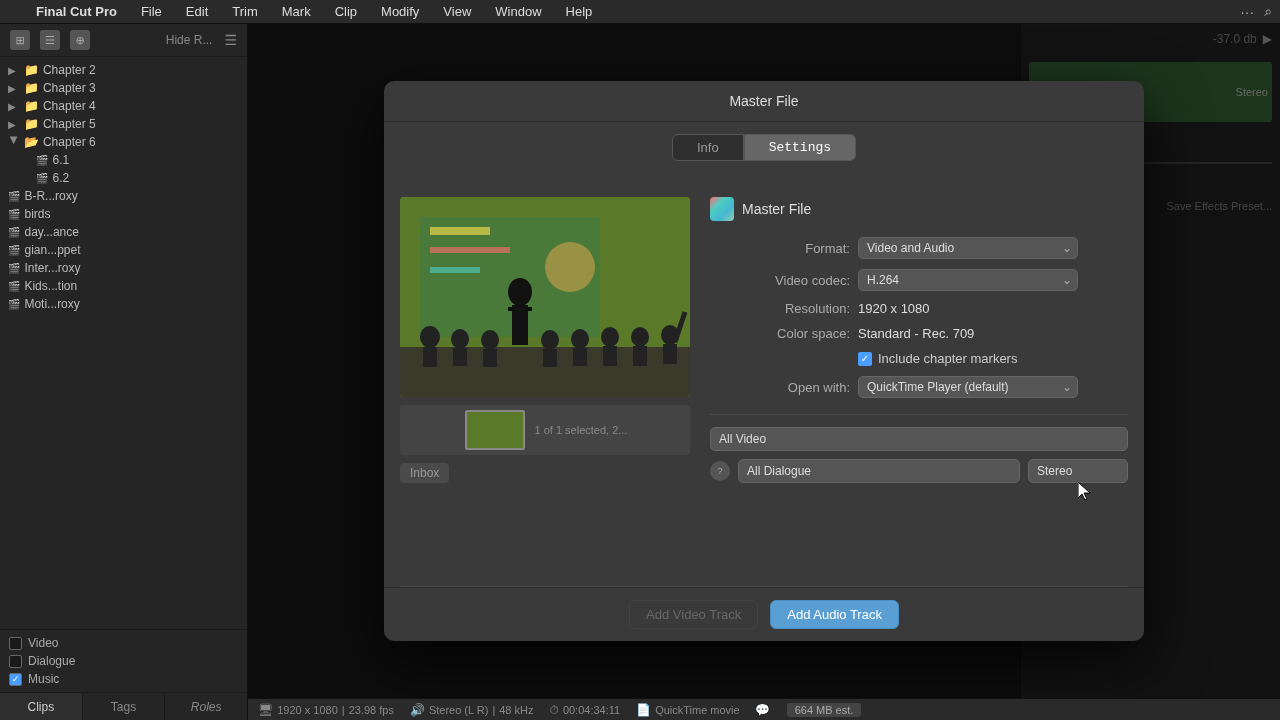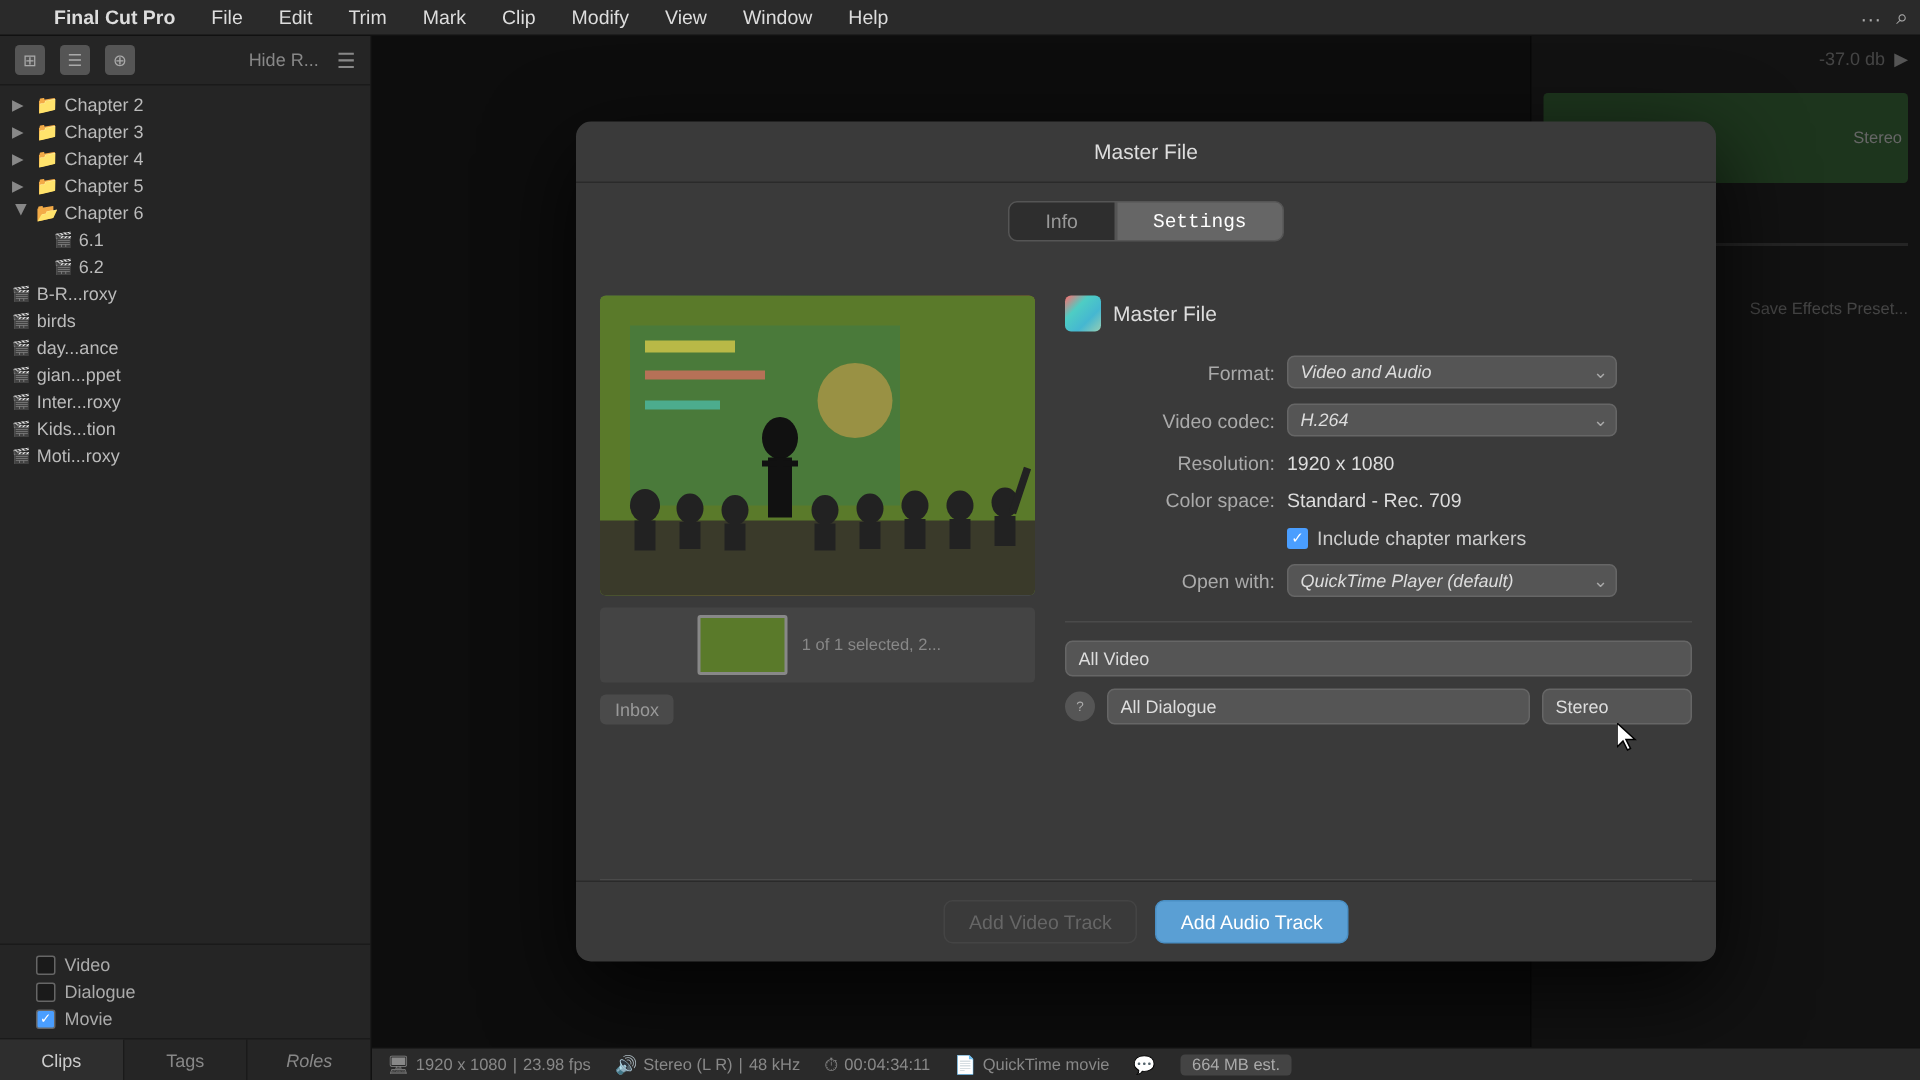--- a/index.html
+++ b/index.html
@@ -115,21 +115,21 @@
       font-size: 12px;
       color: #888;
       cursor: pointer;
       border-right: 1px solid #1a1a1a;
     }
     .sidebar-tab:last-child { border-right: none; font-style: italic; }
     .sidebar-tab.active { color: #ccc; background: #2e2e2e; }
 
     
     .checklist {
-      padding: 4px 24px;
+      padding: 4px 9px;
       border-top: 1px solid #1a1a1a;
     }
     .check-item {
       display: flex;
       align-items: center;
       gap: 6px;
       padding: 2px 0;
       font-size: 12px;
       color: #aaa;
     }
@@ -270,21 +270,20 @@
       background: #555;
       border: 1px solid #666;
       border-radius: 5px;
       color: #ddd;
       font-size: 12px;
       padding: 3px 20px 3px 8px;
       appearance: none;
       cursor: pointer;
       position: relative;
       min-width: 220px;
-      font-style: italic;
     }
     .select-wrapper {
       position: relative;
       display: inline-flex;
       align-items: center;
     }
     .select-wrapper::after {
       content: '⌄';
       position: absolute;
       right: 6px;
@@ -516,21 +515,21 @@
       <div class="check-item">
         <div class="check-box"></div>
         <span>Video</span>
       </div>
       <div class="check-item">
         <div class="check-box"></div>
         <span>Dialogue</span>
       </div>
       <div class="check-item">
         <div class="check-box checked">✓</div>
-        <span>Movie</span>
+        <span>Music</span>
       </div>
     </div>
 
     <div class="sidebar-tabs">
       <div class="sidebar-tab active">Clips</div>
       <div class="sidebar-tab">Tags</div>
       <div class="sidebar-tab">Roles</div>
     </div>
   </div>
 

